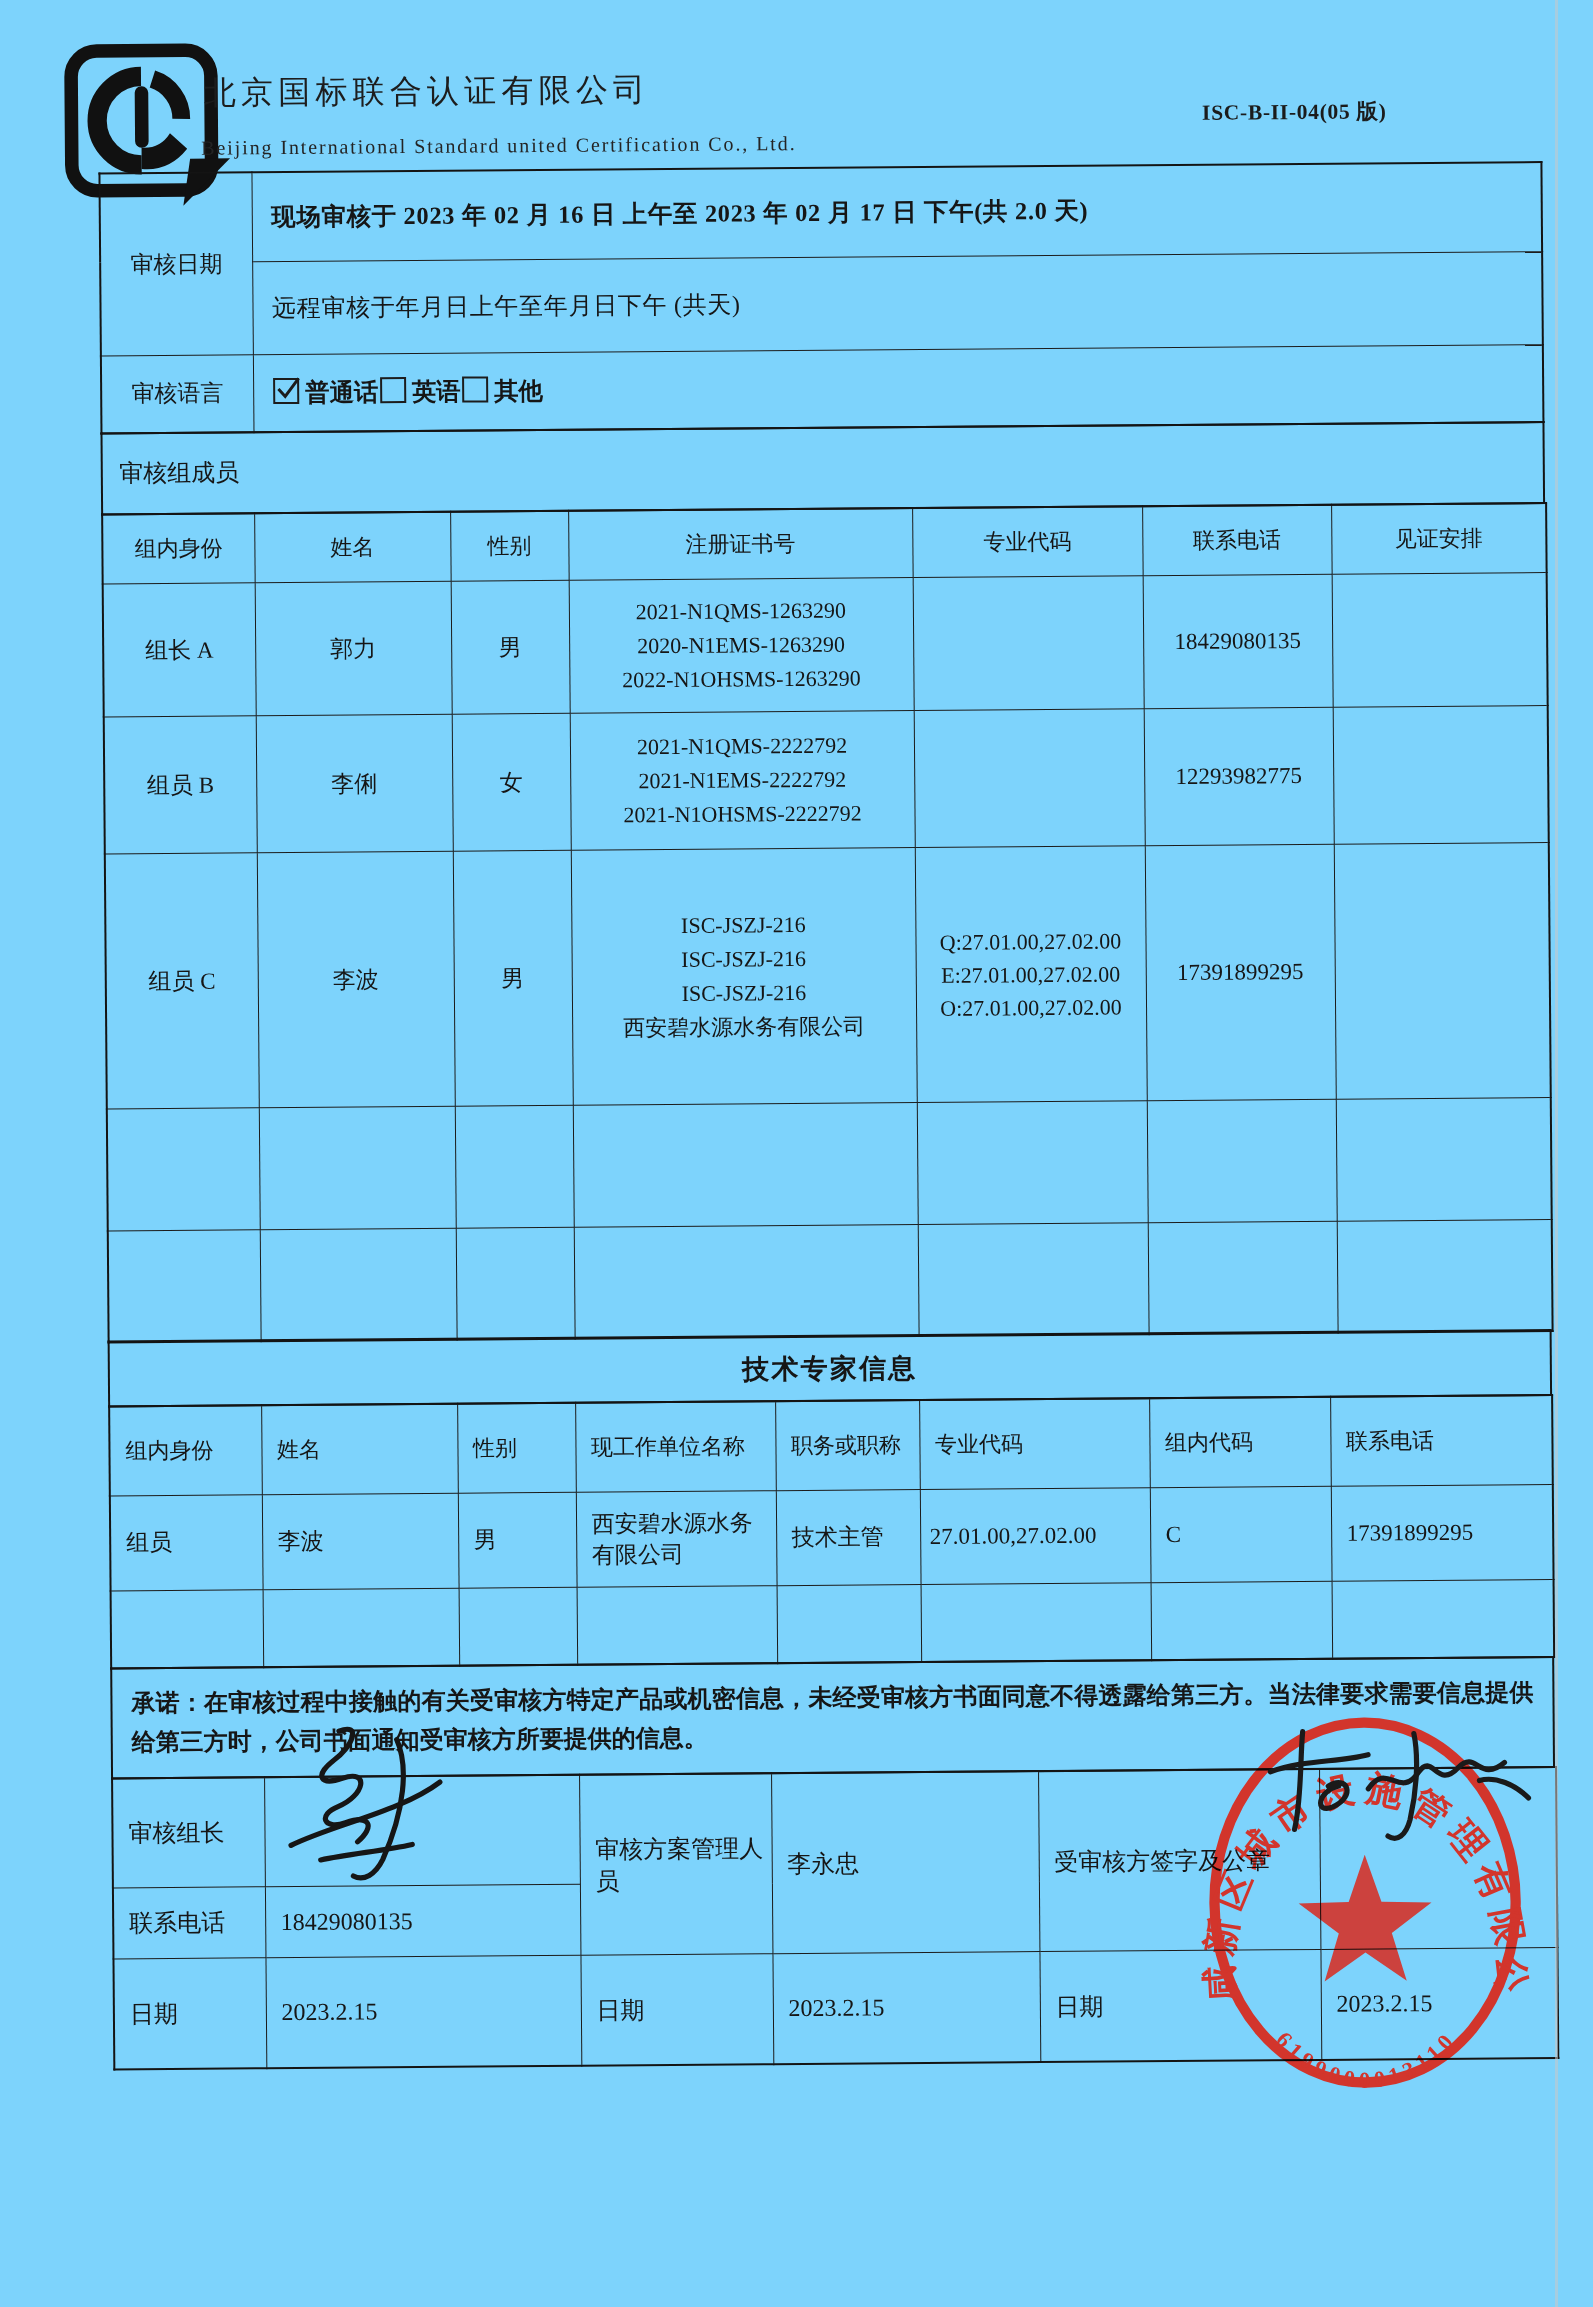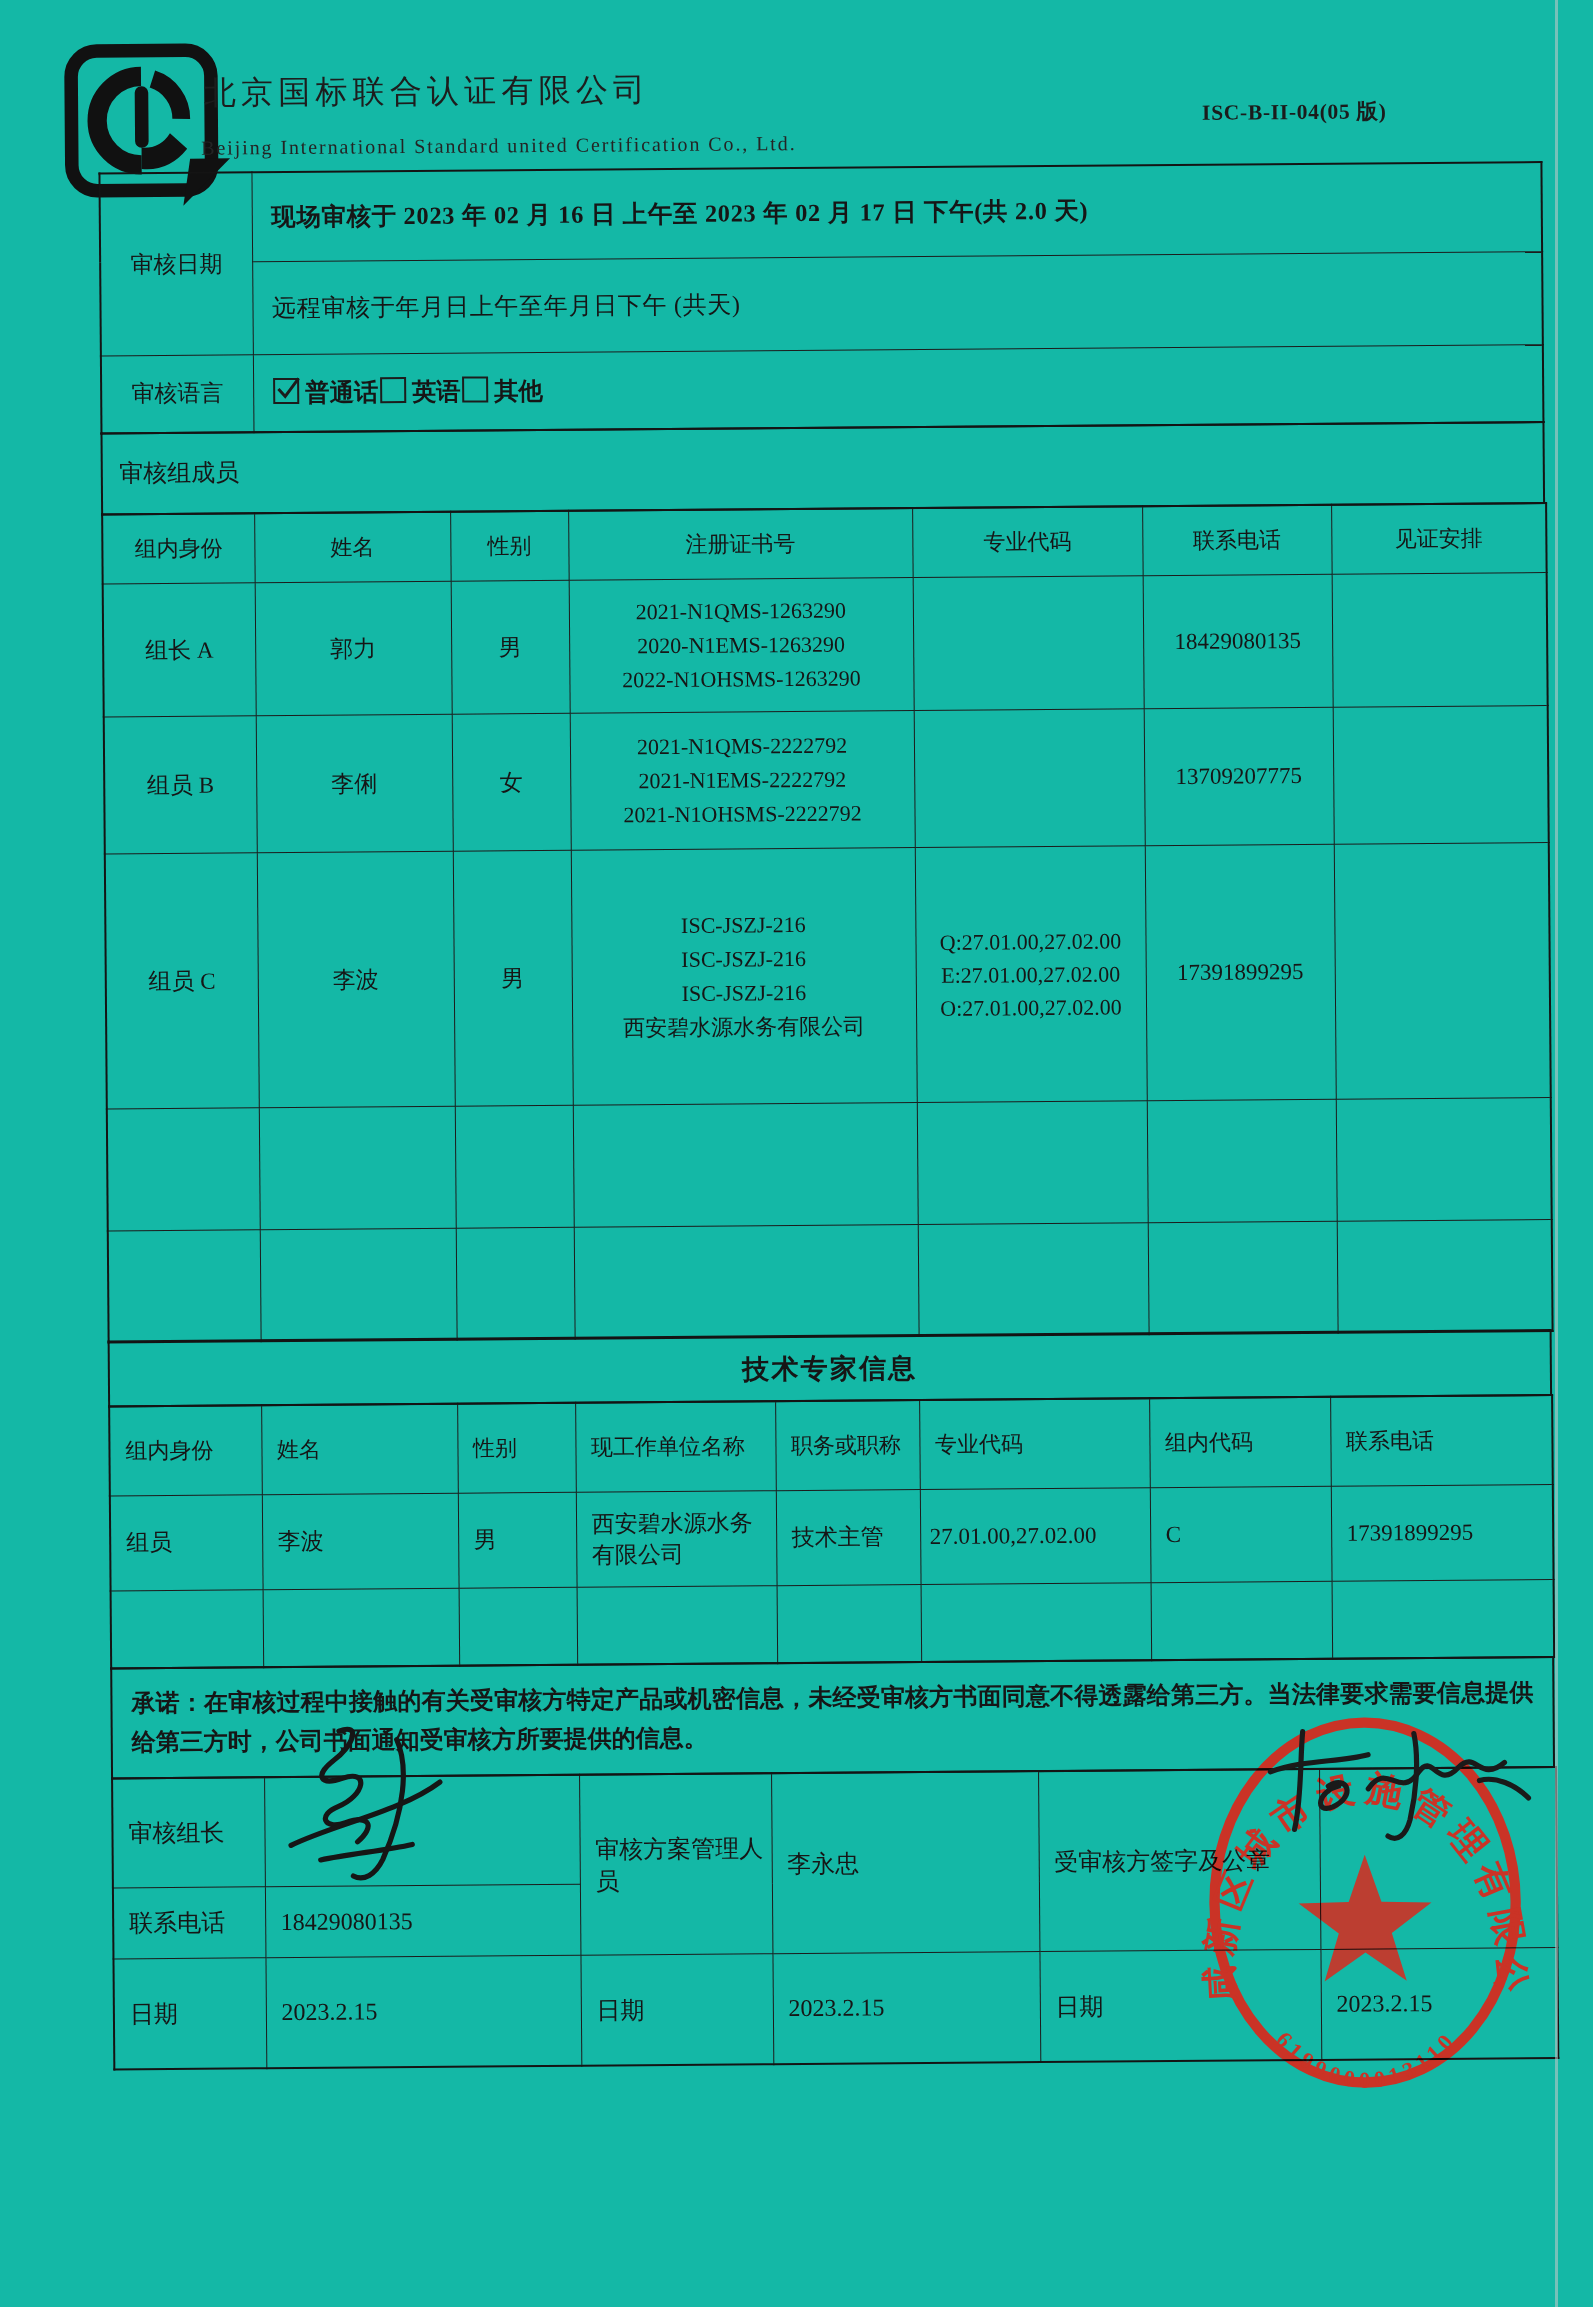--- a/index.html
+++ b/index.html
@@ -1,18 +1,18 @@
 <!DOCTYPE html>
 <html style="font-size:12px"><head>
 <meta charset="utf-8">
 <style>
   html,body{margin:0;padding:0;background:#ffffff;}
   body{width:1593px;height:2307px;position:relative;overflow:hidden;
        font-family:"Liberation Serif","DejaVu Serif",serif;color:#161616;}
-  .page{position:absolute;inset:0;background:#14b8a6;}
+  .page{position:absolute;inset:0;background:#7dd3fc;}
   .scan{position:absolute;inset:0;transform:rotate(-0.45deg);transform-origin:50% 38%;}
   .scanner-line{position:absolute;left:1555px;top:0;width:3px;height:2307px;background:#c9c9c9;opacity:.55;}
 
   
   .logo{position:absolute;left:67px;top:37px;width:172px;height:164px;}
   .company-cn{position:absolute;left:210px;top:67px;font-size:32px;letter-spacing:5.2px;color:#1d1d1d;white-space:nowrap;}
   .company-en{position:absolute;left:207px;top:132px;font-size:20px;letter-spacing:1.9px;color:#242424;white-space:nowrap;}
   .doc-code{position:absolute;left:1208px;top:101px;font-size:21.5px;font-weight:bold;letter-spacing:0.7px;color:#1b1b1b;white-space:nowrap;}
 
   
@@ -137,21 +137,21 @@
         <td class="c">组员 B</td>
         <td class="c">李俐</td>
         <td class="c">女</td>
         <td class="certs">
           <div>2021-N1QMS-2222792</div>
           <div>2021-N1EMS-2222792</div>
           <div>2021-N1OHSMS-2222792</div>
         </td>
         <td></td>
         <td>
-                <div class="phone">13709207775</div>
+                <div class="phone">12293982775</div>
               </td>
         <td></td>
       </tr>
       <tr style="height:255px">
         <td class="c">组员 C</td>
         <td class="c">李波</td>
         <td class="c">男</td>
         <td class="certs">
           <div>ISC-JSZJ-216</div>
           <div>ISC-JSZJ-216</div>

